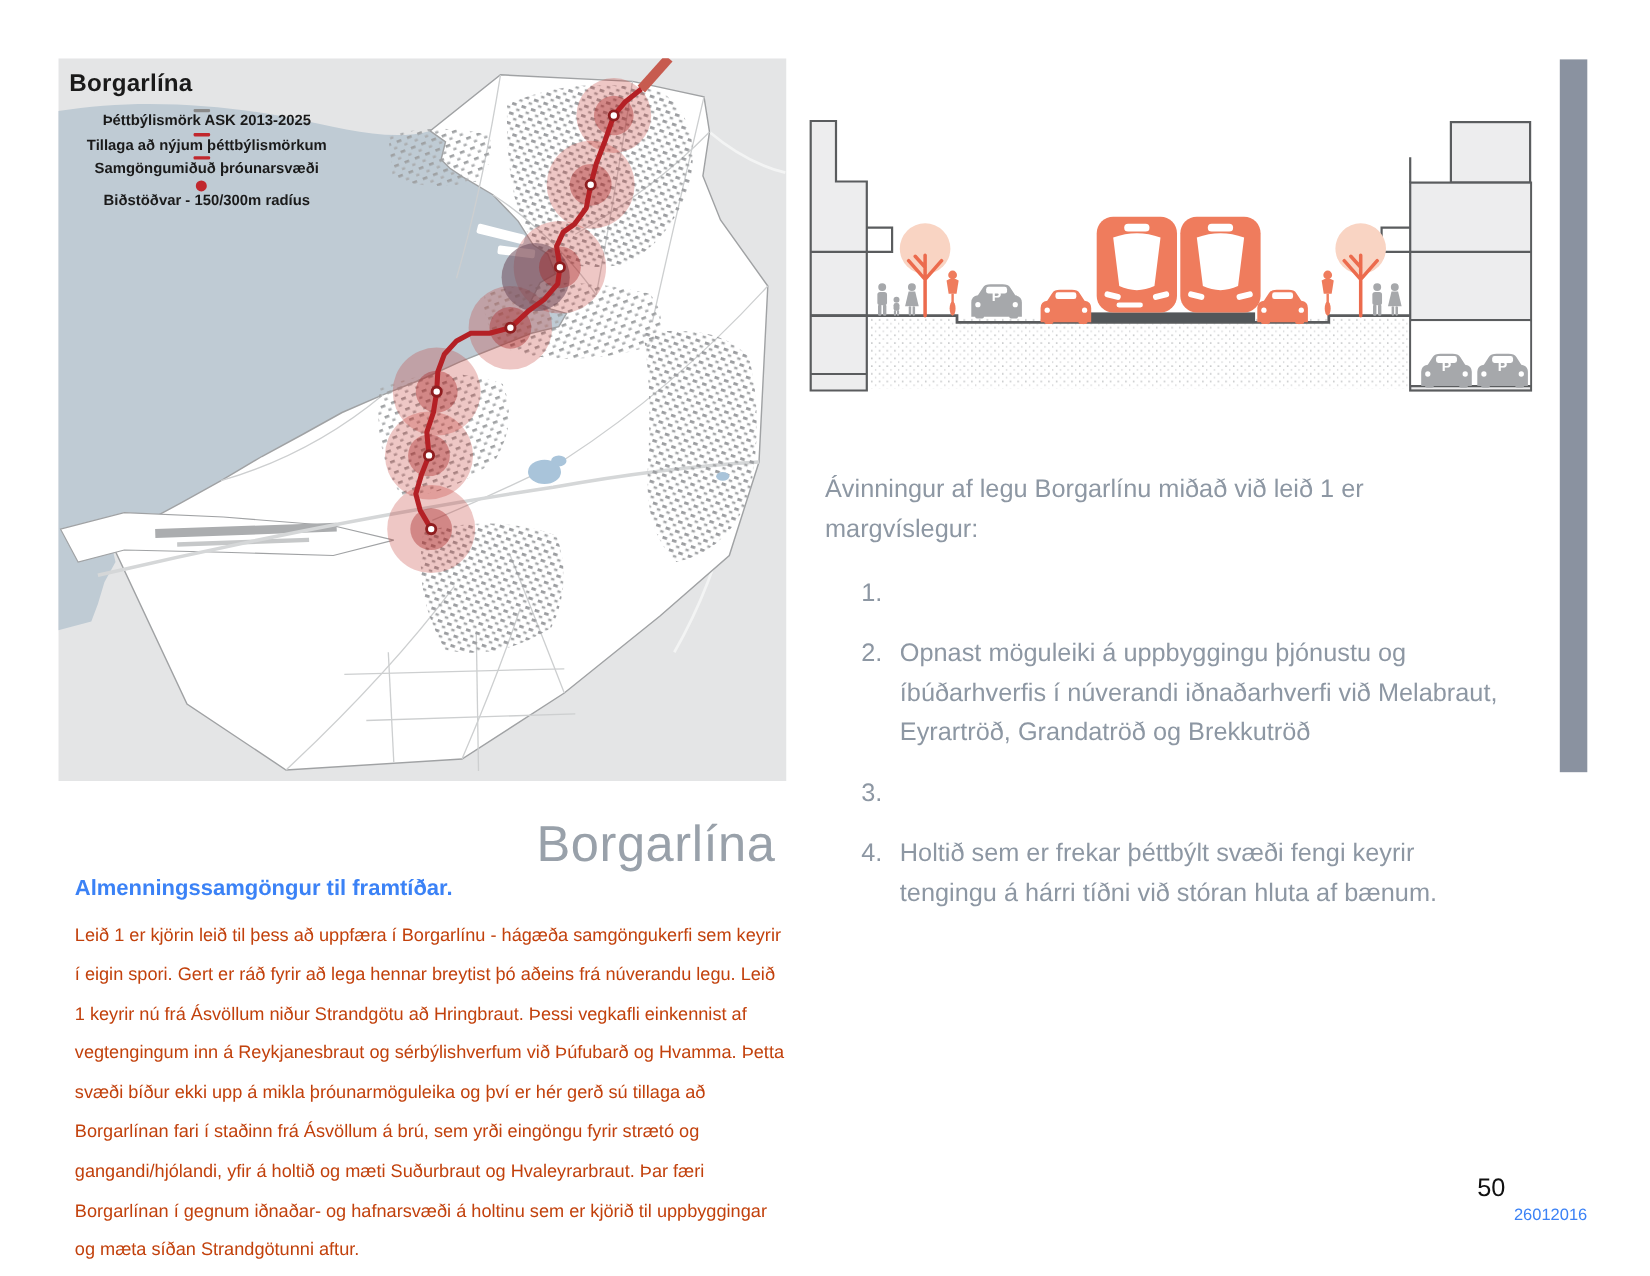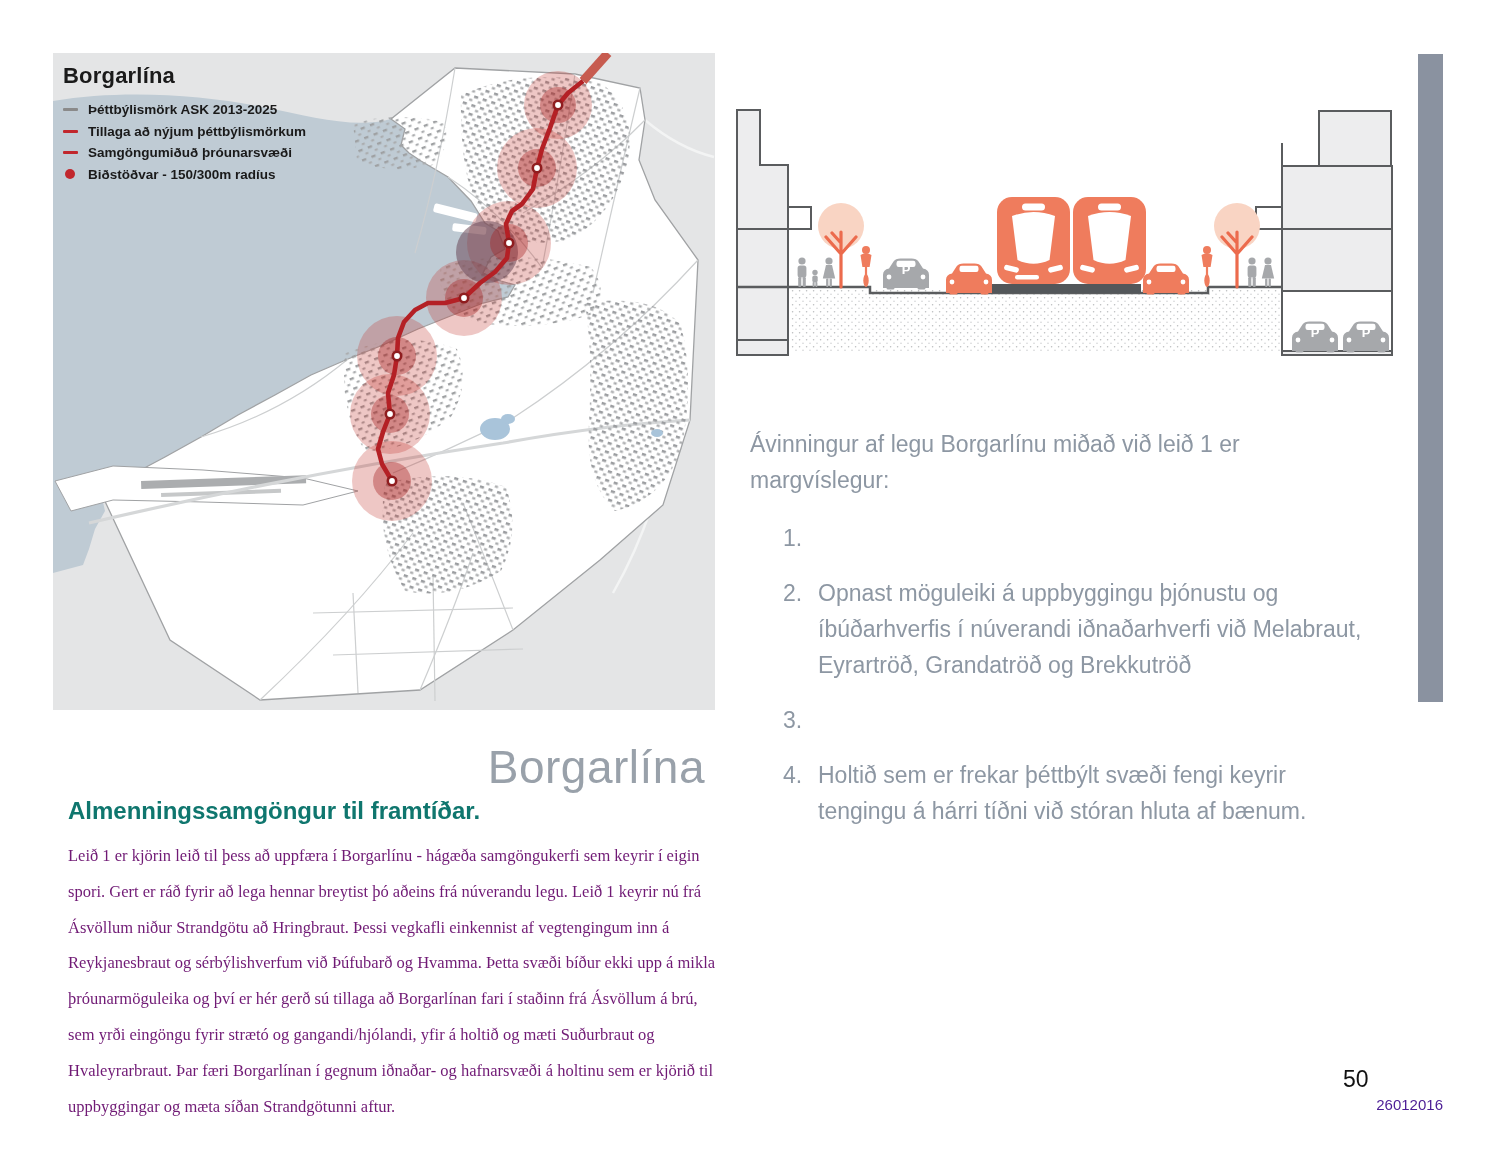--- a/index.html
+++ b/index.html
@@ -5,48 +5,48 @@
   html,body{margin:0;padding:0;}
   body{
     width:1500px;height:1160px;position:relative;overflow:hidden;
     background:#ffffff;font-family:"Liberation Sans","DejaVu Sans",sans-serif;
   }
   
   .map-panel{position:absolute;left:53px;top:53px;width:662px;height:657px;}
   .map-panel svg{position:absolute;left:0;top:0;}
   .map-legend{position:absolute;left:10px;top:10px;width:250px;}
   .legend-title{font-size:22px;font-weight:bold;color:#1a1a1a;margin:0 0 10px 0;letter-spacing:.2px;}
-  .lg-row{display:flex;align-items:center;height:21.5px;font-size:13.5px;font-weight:600;color:#1a1a1a;}
+  .lg-row{display:flex;align-items:center;height:21.5px;font-size:13.5px;font-weight:600;color:#1a1a1a;flex-direction:column;}
   .lg-swatch{flex:none;width:17px;margin-right:8px;display:flex;align-items:center;justify-content:flex-start;}
   .lg-line{height:3px;border-radius:1px;width:15px;}
   .lg-line.gray{background:#8a8a8a;}
   .lg-line.red{background:#c1272d;}
   .lg-dot{width:10px;height:10px;border-radius:50%;background:#c1272d;margin-left:2px;}
   
   .xsection{position:absolute;left:735px;top:58px;width:658px;height:300px;}
   
   .accent-bar{position:absolute;left:1418px;top:54px;width:25px;height:648px;background:#8A92A0;}
   
   .benefits{position:absolute;left:750px;top:426px;width:625px;color:#8D97A3;}
   .benefits .intro{font-size:23px;line-height:36px;width:600px;margin:0 0 22px 0;}
   .b-item{display:flex;padding-left:33px;margin-bottom:19px;font-size:23px;line-height:36px;}
   .b-num{flex:none;width:35px;}
   .b-text{width:560px;}
   
   .big-heading{position:absolute;left:420px;top:740px;width:285px;text-align:right;
     font-size:46px;color:#99A1AA;letter-spacing:.5px;}
   
   .article{position:absolute;left:68px;top:797px;width:650px;}
-  .article h3{margin:0 0 13px 0;font-size:24px;font-weight:bold;color:#0f766e;}
-  .article p{margin:0;font-size:16.5px;line-height:35.8px;color:#701a75;font-family:Liberation Serif, serif;}
+  .article h3{margin:0 0 13px 0;font-size:20px;font-weight:bold;color:#3b82f6;}
+  .article p{margin:0;font-size:16.5px;line-height:35.8px;color:#c2410c;}
   
   .page-number{position:absolute;left:1343px;top:1066px;width:100px;text-align:left;
     font-size:23px;color:#111;}
   .page-date{position:absolute;left:1343px;top:1096px;width:100px;text-align:right;
-    font-size:15px;color:#4c1d95;}
+    font-size:15px;color:#3b82f6;}
 </style>
 </head>
 <body>
 
 <div class="map-panel">
   <svg width="662" height="657" viewBox="0 0 662 657">
     <defs>
       <pattern id="bld" width="9" height="9" patternUnits="userSpaceOnUse" patternTransform="rotate(18)">
         <rect x="0" y="0" width="4.2" height="2.6" fill="#9B9DA0"></rect>
         <rect x="5.2" y="4.4" width="3.2" height="2.2" fill="#A5A7A9"></rect>

